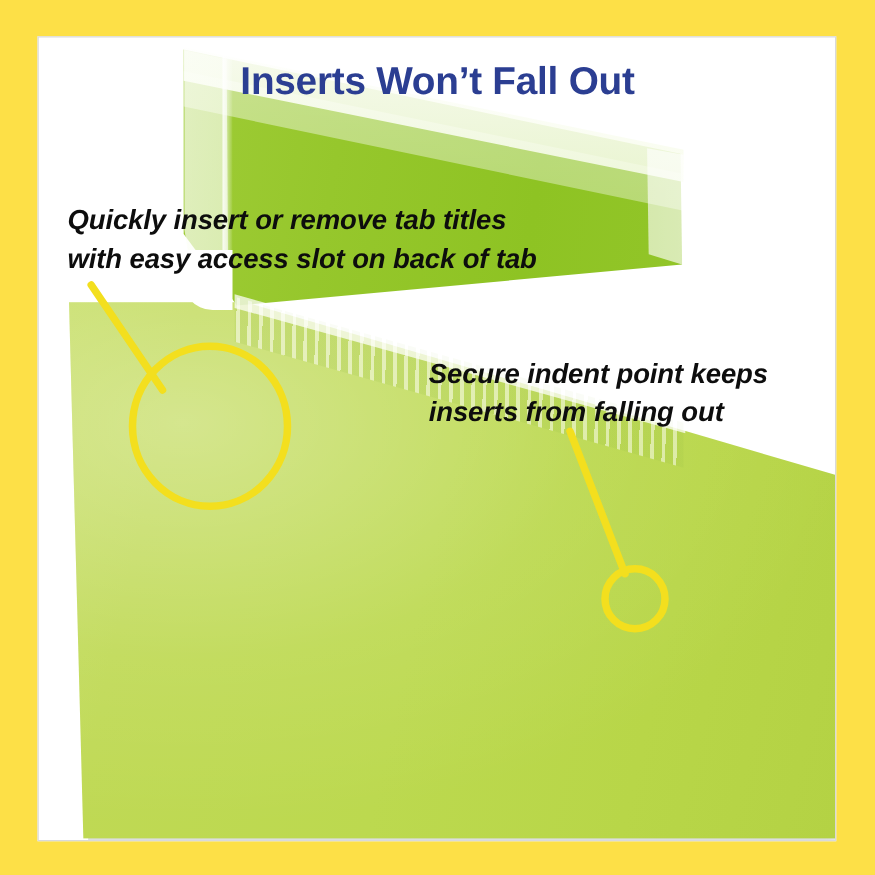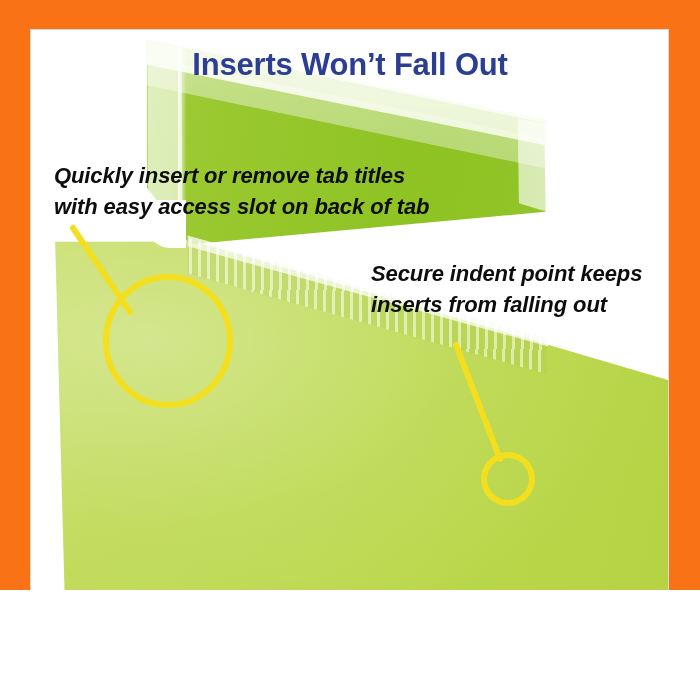--- a/index.html
+++ b/index.html
@@ -8,22 +8,22 @@
     padding: 0;
     background: #ffffff;
   }
   body {
     font-family: "Liberation Sans", sans-serif;
   }
 
   #canvas {
     position: relative;
     width: 700px;
-    height: 590px;
-    background: #f97316;
+    height: 700px;
+    background: #fde047;
     overflow: hidden;
   }
 
   
   .frame {
     position: absolute;
     left: 30px;
     top: 29px;
     width: 639px;
     height: 644px;
@@ -230,21 +230,21 @@
     position: absolute;
     color: #0d0d0d;
     font-size: 22px;
     font-weight: bold;
     font-style: italic;
     line-height: 1.42;
     letter-spacing: -0.1px;
     white-space: pre-line;
   }
   .caption-left  { left: 54px;  top: 160px; }
-  .caption-right { left: 343px; top: 258px; margin-left: 28px; }
+  .caption-right { left: 343px; top: 283px; }
 
   
   .callouts {
     position: absolute;
     left: 0;
     top: 0;
     width: 700px;
     height: 700px;
     pointer-events: none;
   }

